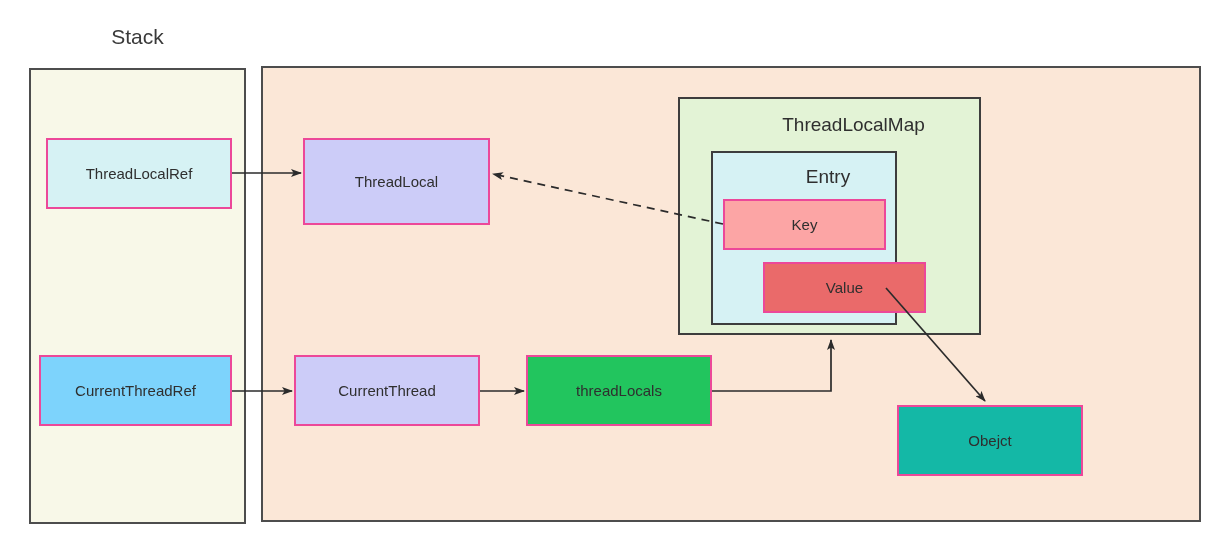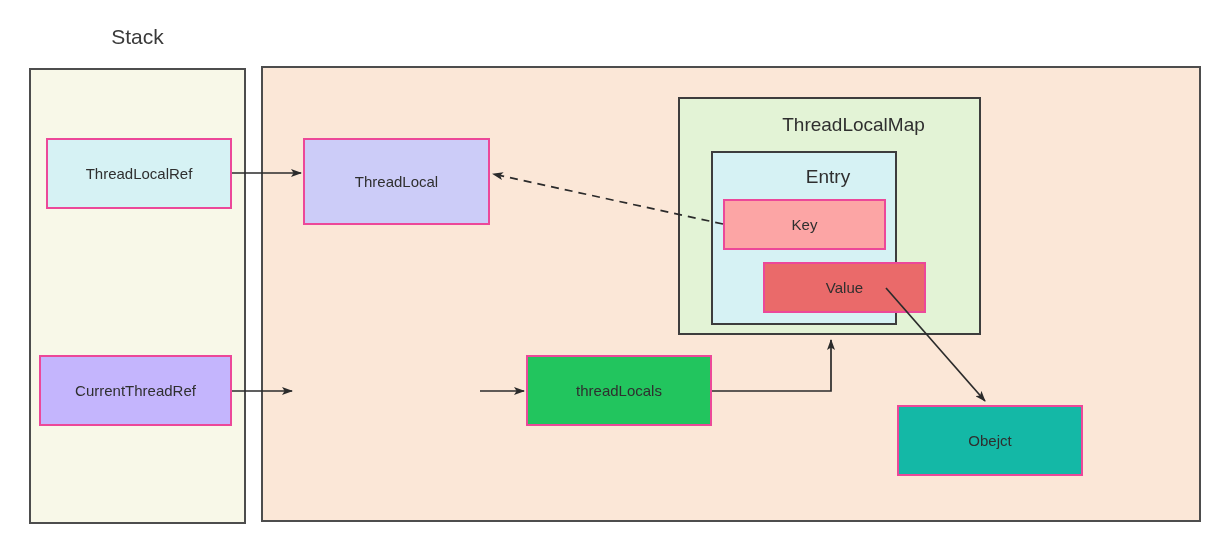--- a/index.html
+++ b/index.html
@@ -71,21 +71,21 @@
     left: 261px;
     top: 66px;
     width: 940px;
     height: 456px;
     background: #fbe7d7;
   }
   #stack-title { left: 29px; top: 26px; width: 217px; }
   #heap-title  { left: 261px; top: 26px; width: 940px; }
 
   #node-threadlocalref  { left: 46px;  top: 138px; width: 186px; height: 71px; background: #d6f2f4; }
-  #node-currentthreadref{ left: 39px;  top: 355px; width: 193px; height: 71px; background: #c4b5fd; }
+  #node-currentthreadref{ left: 39px;  top: 355px; width: 193px; height: 71px; background: #7dd3fc; }
   #node-threadlocal     { left: 303px; top: 138px; width: 187px; height: 87px; background: #ccccf8; }
   #node-currentthread   { left: 294px; top: 355px; width: 186px; height: 71px; background: #ccccf8; }
   #node-threadlocals    { left: 526px; top: 355px; width: 186px; height: 71px; background: #22c55e; }
   #node-object          { left: 897px; top: 405px; width: 186px; height: 71px; background: #14b8a6; }
 
   #node-threadlocalmap  { left: 678px; top: 97px;  width: 303px; height: 238px; background: #e3f3d6; }
   #node-threadlocalmap > .cap { top: 16px; }
   #node-entry           { left: 711px; top: 151px; width: 186px; height: 174px; background: #d6f2f4; }
   #node-entry > .cap { top: 14px; }
 
@@ -131,20 +131,23 @@
   </div>
 
   <div class="node" id="node-currentthreadref">
     <span>CurrentThreadRef</span>
   </div>
 
   <div class="node" id="node-threadlocal">
     <span>ThreadLocal</span>
   </div>
 
+  <div class="node" id="node-currentthread">
+    <span>CurrentThread</span>
+  </div>
 
   <div class="node" id="node-threadlocals">
     <span>threadLocals</span>
   </div>
 
   <div class="node" id="node-object">
     <span>Obejct</span>
   </div>
 
   <svg id="edges" viewBox="0 0 1224 537">

